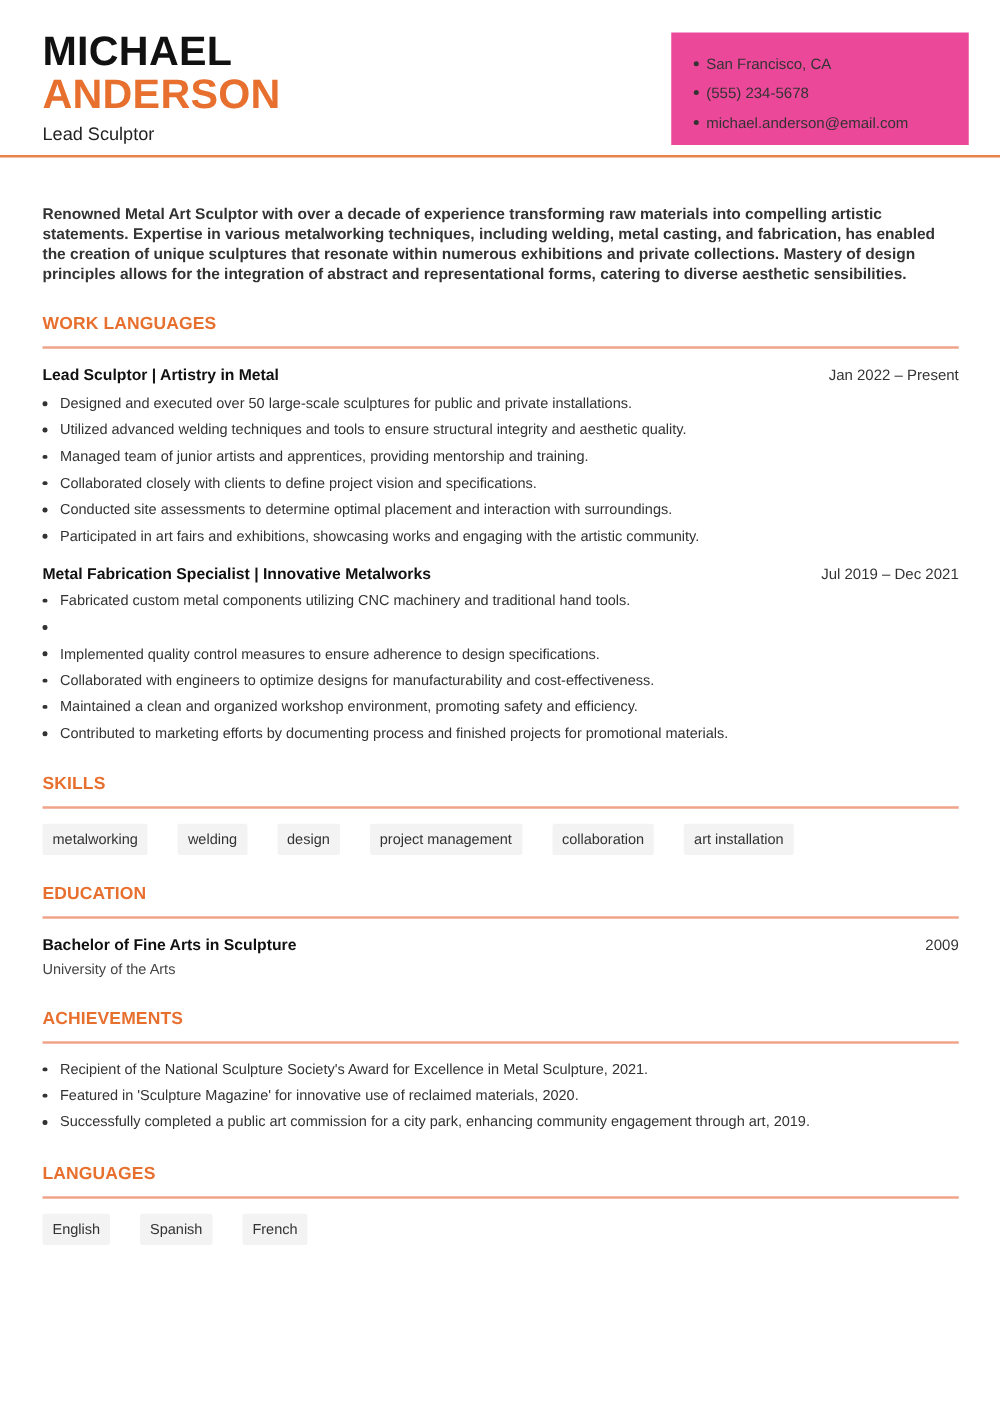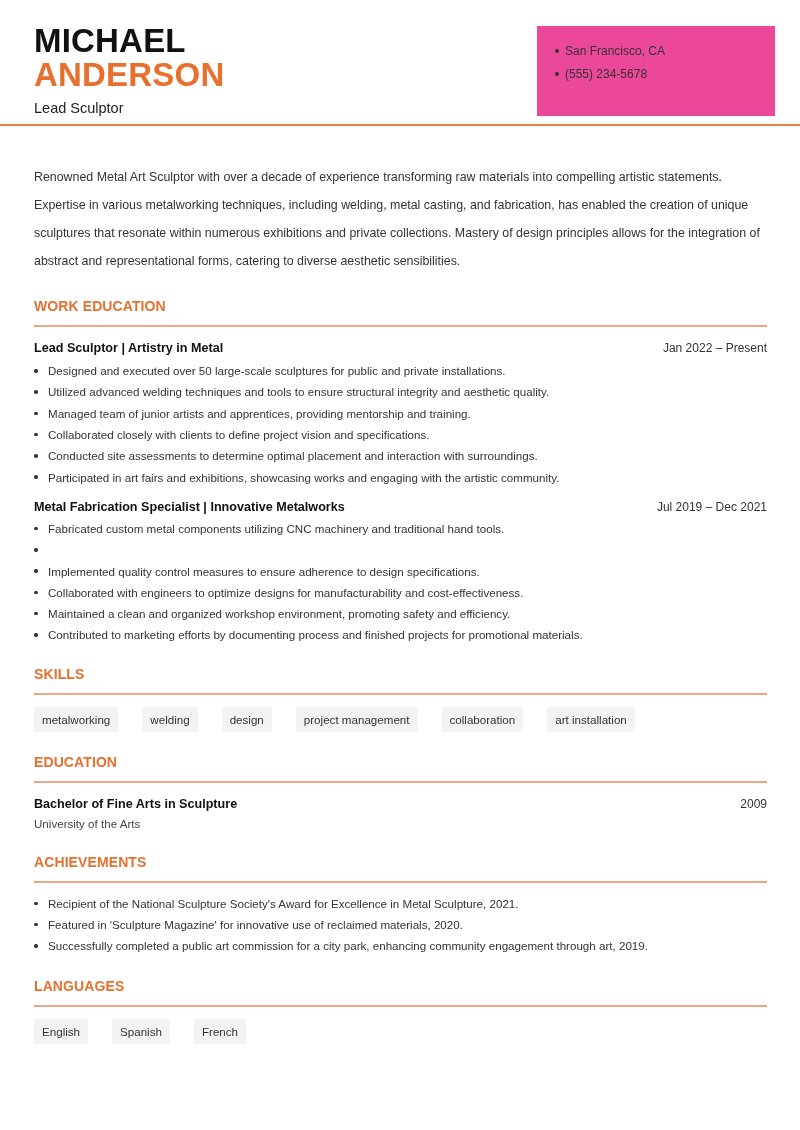--- a/index.html
+++ b/index.html
@@ -10,21 +10,21 @@
     .name-block { position: absolute; left: 34px; top: 24px; }
     .first-name { font-size: 33px; font-weight: bold; color: #111111; line-height: 34px; letter-spacing: 0.2px; }
     .last-name { font-size: 33px; font-weight: bold; color: #e8702f; line-height: 34px; letter-spacing: 0.2px; }
     .job-title { margin-top: 8px; font-size: 14.5px; color: #222222; }
 
     .contact-box { position: absolute; left: 537px; top: 26px; width: 238px; height: 90px; background: #ec4899; padding: 13px 0 0 18px; }
     .contact-item { display: flex; align-items: center; font-size: 12px; color: #333333; height: 23.5px; }
     .bullet { display: inline-block; width: 4px; height: 4px; background: #333; border-radius: 50%; margin-right: 6px; flex-shrink: 0; }
 
     .content { position: absolute; left: 34px; top: 163px; width: 733px; }
-    .summary { font-size: 12.4px; line-height: 28px; color: #333333; }
+    .summary { font-size: 12.4px; line-height: 16px; color: #333333; font-weight: bold; }
 
     .section-title { font-size: 14px; font-weight: bold; color: #e8702f; letter-spacing: 0.1px; }
     .section-rule { height: 2px; background: #f0a58a; margin-top: 11px; }
 
     .job-head { display: flex; justify-content: space-between; align-items: flex-end; }
     .job-role { font-size: 12.6px; font-weight: bold; color: #111111; }
     .job-date { font-size: 12px; color: #333333; }
     .list-item { display: flex; align-items: center; font-size: 11.6px; color: #333333; height: 21.3px; padding-left: 14px; position: relative; }
     .list-item .bullet { position: absolute; left: 0; top: 9px; width: 3.5px; height: 3.5px; }
 
@@ -47,28 +47,32 @@
   </div>
   <div class="contact-box">
     <div class="contact-item">
       <span class="bullet"></span>
       <span>San Francisco, CA</span>
     </div>
     <div class="contact-item">
       <span class="bullet"></span>
       <span>(555) 234-5678</span>
     </div>
+    <div class="contact-item">
+      <span class="bullet"></span>
+      <span>michael.anderson@email.com</span>
+    </div>
   </div>
 </div>
 
 <div class="content">
   <p class="summary">Renowned Metal Art Sculptor with over a decade of experience transforming raw materials into compelling artistic statements. Expertise in various metalworking techniques, including welding, metal casting, and fabrication, has enabled the creation of unique sculptures that resonate within numerous exhibitions and private collections. Mastery of design principles allows for the integration of abstract and representational forms, catering to diverse aesthetic sensibilities.</p>
 
   <div style="margin-top:23px;">
-    <div class="section-title">WORK EDUCATION</div>
+    <div class="section-title">WORK LANGUAGES</div>
     <div class="section-rule"></div>
 
     <div style="margin-top:14px;">
       <div class="job-head">
         <span class="job-role">Lead Sculptor | Artistry in Metal</span>
         <span class="job-date">Jan 2022 – Present</span>
       </div>
       <div style="margin-top:5px;">
         <div class="list-item">
             <span class="bullet"></span>

